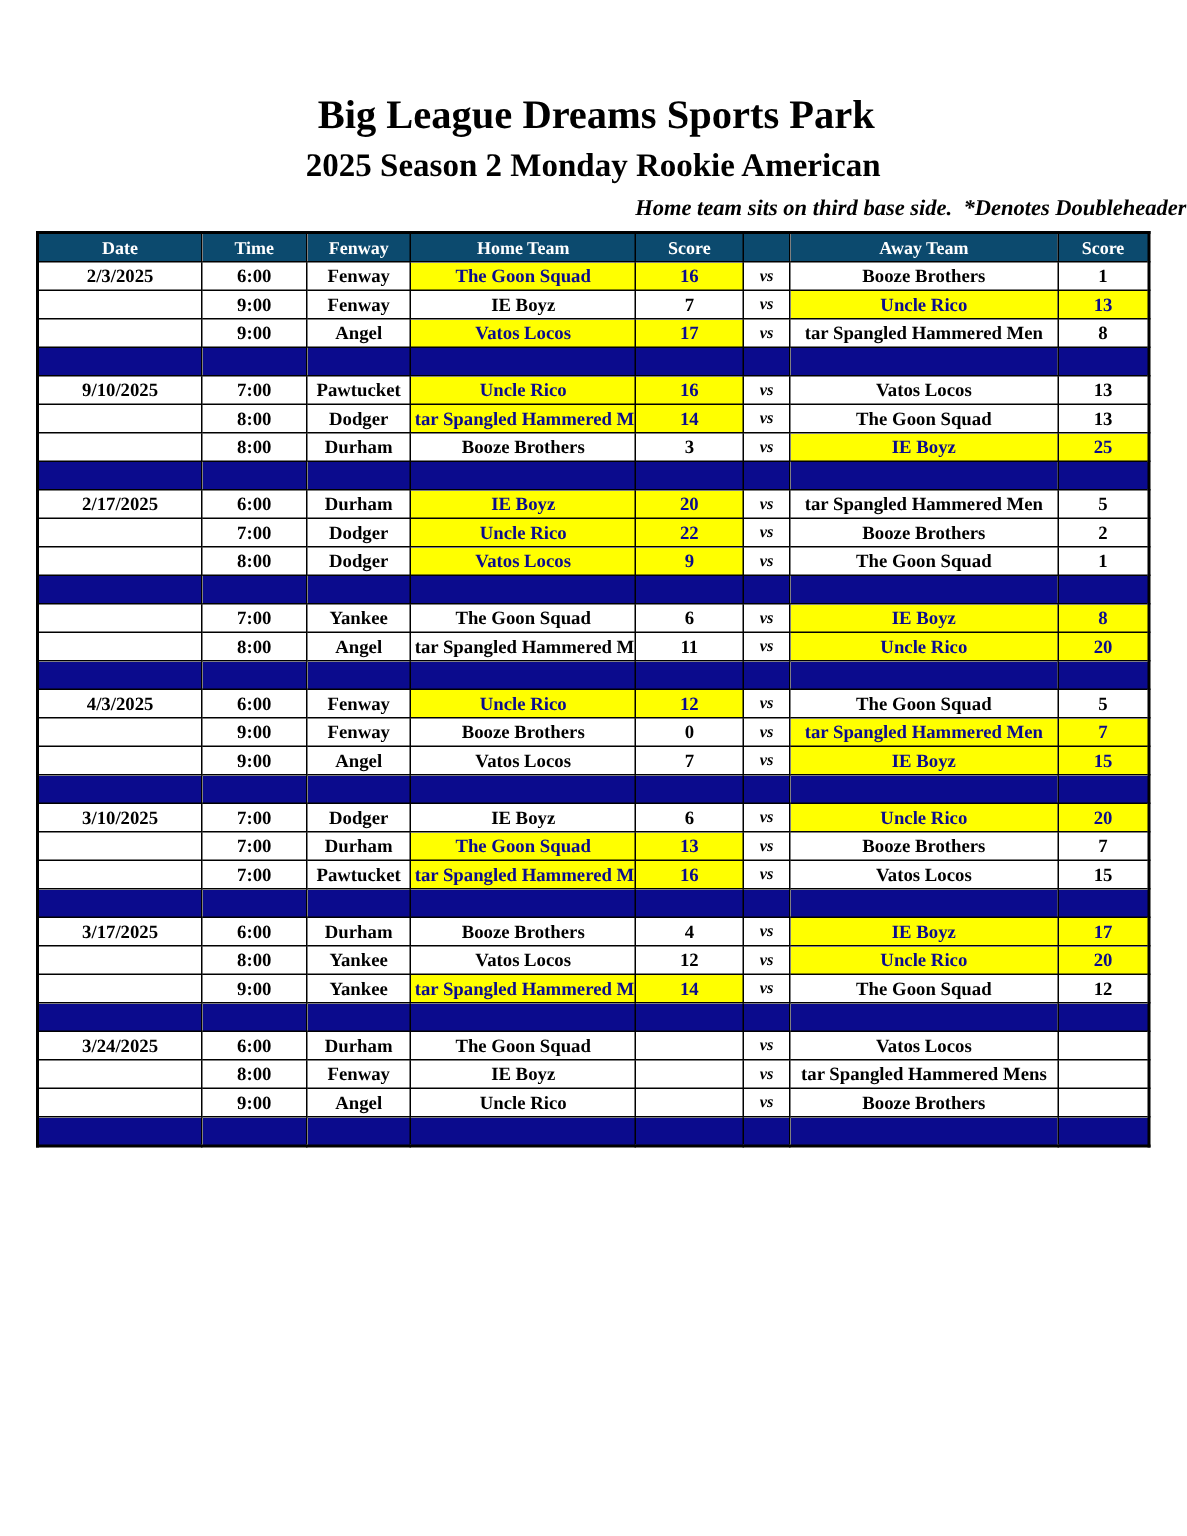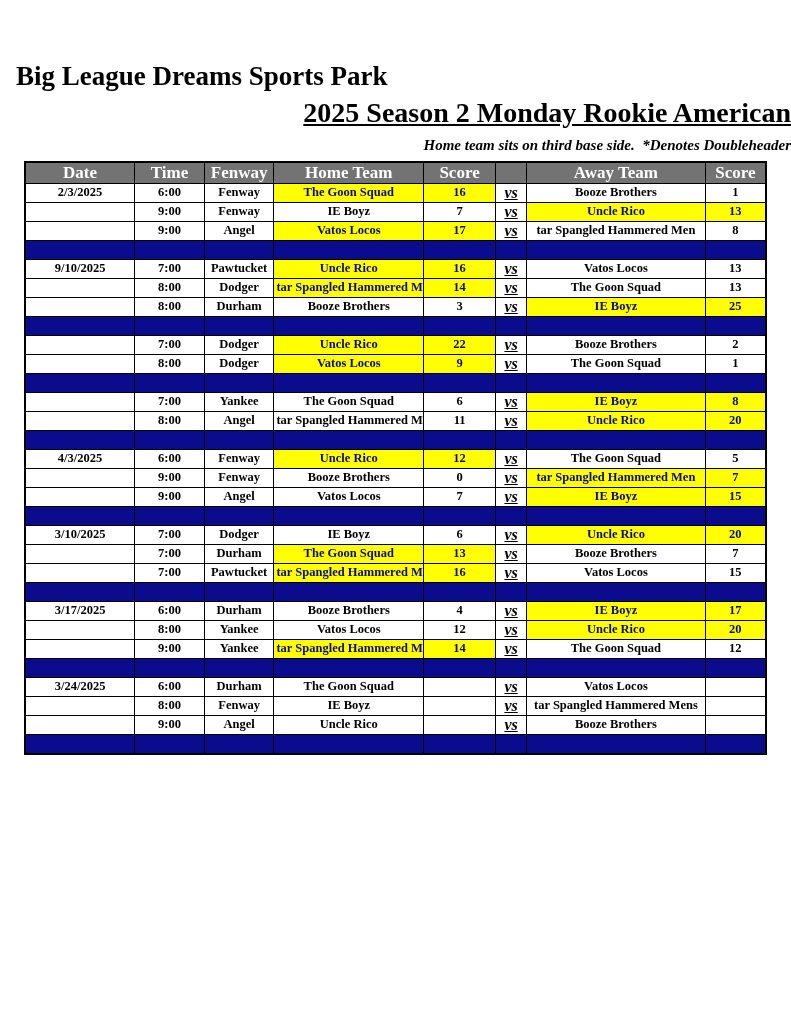--- a/index.html
+++ b/index.html
@@ -2,50 +2,50 @@
 <html><head>
 <meta charset="utf-8">
 <style>
   html,body { margin:0; padding:0; }
   body {
     width:791px; height:1024px; background:#ffffff;
     font-family:"Liberation Serif", serif; color:#000;
     overflow:hidden;
   }
   .page-title {
-    margin:62px 0 0 16px; 
+    margin:62px 0 0 4px; text-align:center;
     font-size:27px; font-weight:bold; line-height:1.1;
   }
   .page-subtitle {
-    margin:6px 0 0 0; text-align:right;
-    font-size:28px; font-weight:bold; line-height:1.1;text-decoration:underline;
+    margin:6px 0 0 0; text-align:center;
+    font-size:22px; font-weight:bold; line-height:1.1;
   }
   .page-note {
     margin:9px 0 0 0; text-align:right;
     font-size:15px; font-weight:bold; font-style:italic; line-height:1.1;
     white-space:pre-wrap;
   }
   table.schedule {
     border-collapse:collapse; table-layout:fixed;
     width:743px; margin:7px auto 0 auto;
     border:2px solid #000;
   }
   table.schedule th, table.schedule td {
     border:1px solid #000;
     height:18px; padding:0 2px;
     font-weight:bold; font-size:12.5px;
     text-align:center; vertical-align:middle;
     white-space:nowrap; overflow:hidden;
   }
   table.schedule th {
-    background:#737373; color:#ffffff; font-size:17px;
+    background:#0c4a6e; color:#ffffff; font-size:12px;
   }
   table.schedule td { background:#ffffff; color:#000000; }
   table.schedule td.win { background:#ffff00; color:#0b0b8d; }
-  table.schedule td.vs { font-style:italic; font-size:16px;text-decoration:underline; }
+  table.schedule td.vs { font-style:italic; font-size:11px; }
   table.schedule tr.sep td { background:#0b0b8d; }
   
   col.c-date   { width:14.8%; }
   col.c-time   { width:9.4%;  }
   col.c-rep    { width:9.4%;  }
   col.c-home   { width:20.2%; }
   col.c-hscore { width:9.7%;  }
   col.c-vs     { width:4.2%;  }
   col.c-away   { width:24.1%; }
   col.c-ascore { width:8.2%;  }
@@ -156,20 +156,30 @@
           <td></td>
           <td></td>
           <td></td>
           <td></td>
           <td></td>
           <td></td>
           <td></td>
           <td></td>
         </tr>
         <tr>
+          <td>2/17/2025</td>
+          <td>6:00</td>
+          <td>Durham</td>
+          <td class="win">IE Boyz</td>
+          <td class="win">20</td>
+          <td class="vs">vs</td>
+          <td>tar Spangled Hammered Men</td>
+          <td>5</td>
+        </tr>
+        <tr>
           <td></td>
           <td>7:00</td>
           <td>Dodger</td>
           <td class="win">Uncle Rico</td>
           <td class="win">22</td>
           <td class="vs">vs</td>
           <td>Booze Brothers</td>
           <td>2</td>
         </tr>
         <tr>

